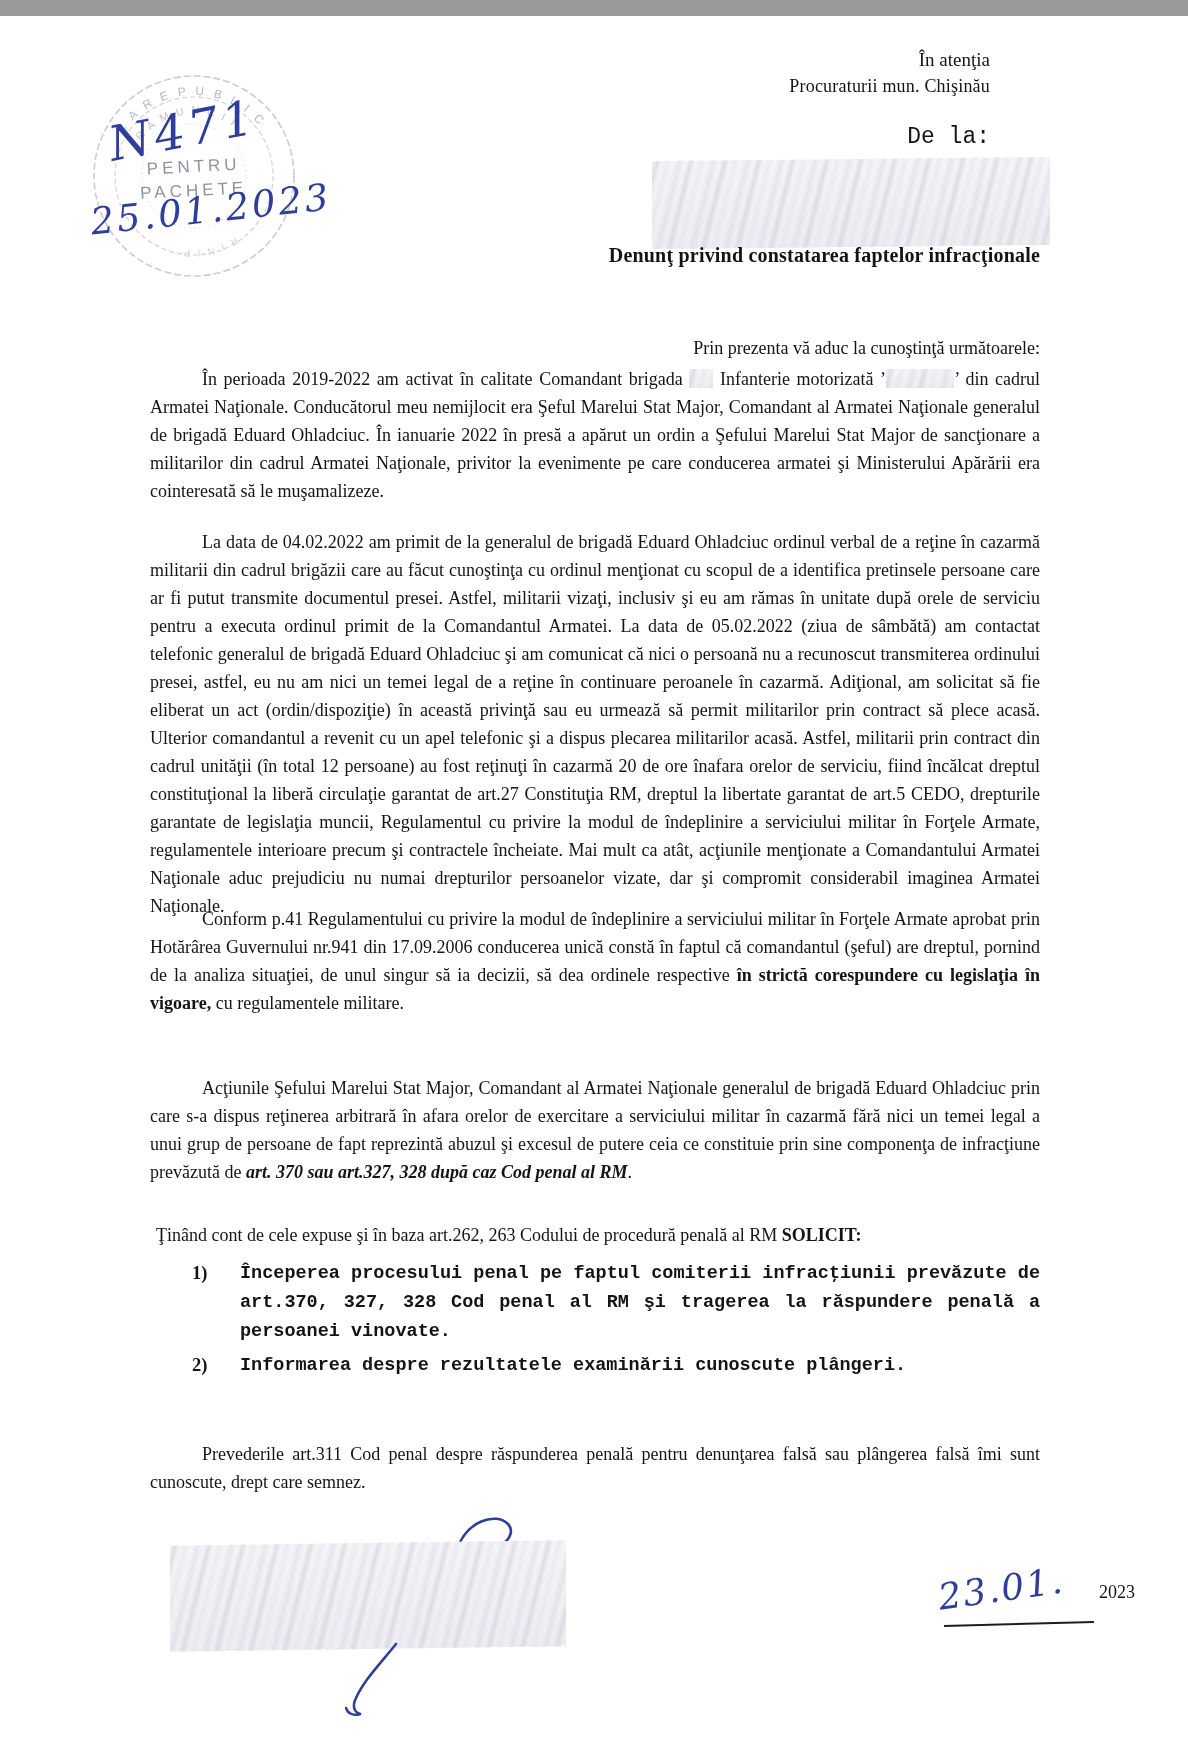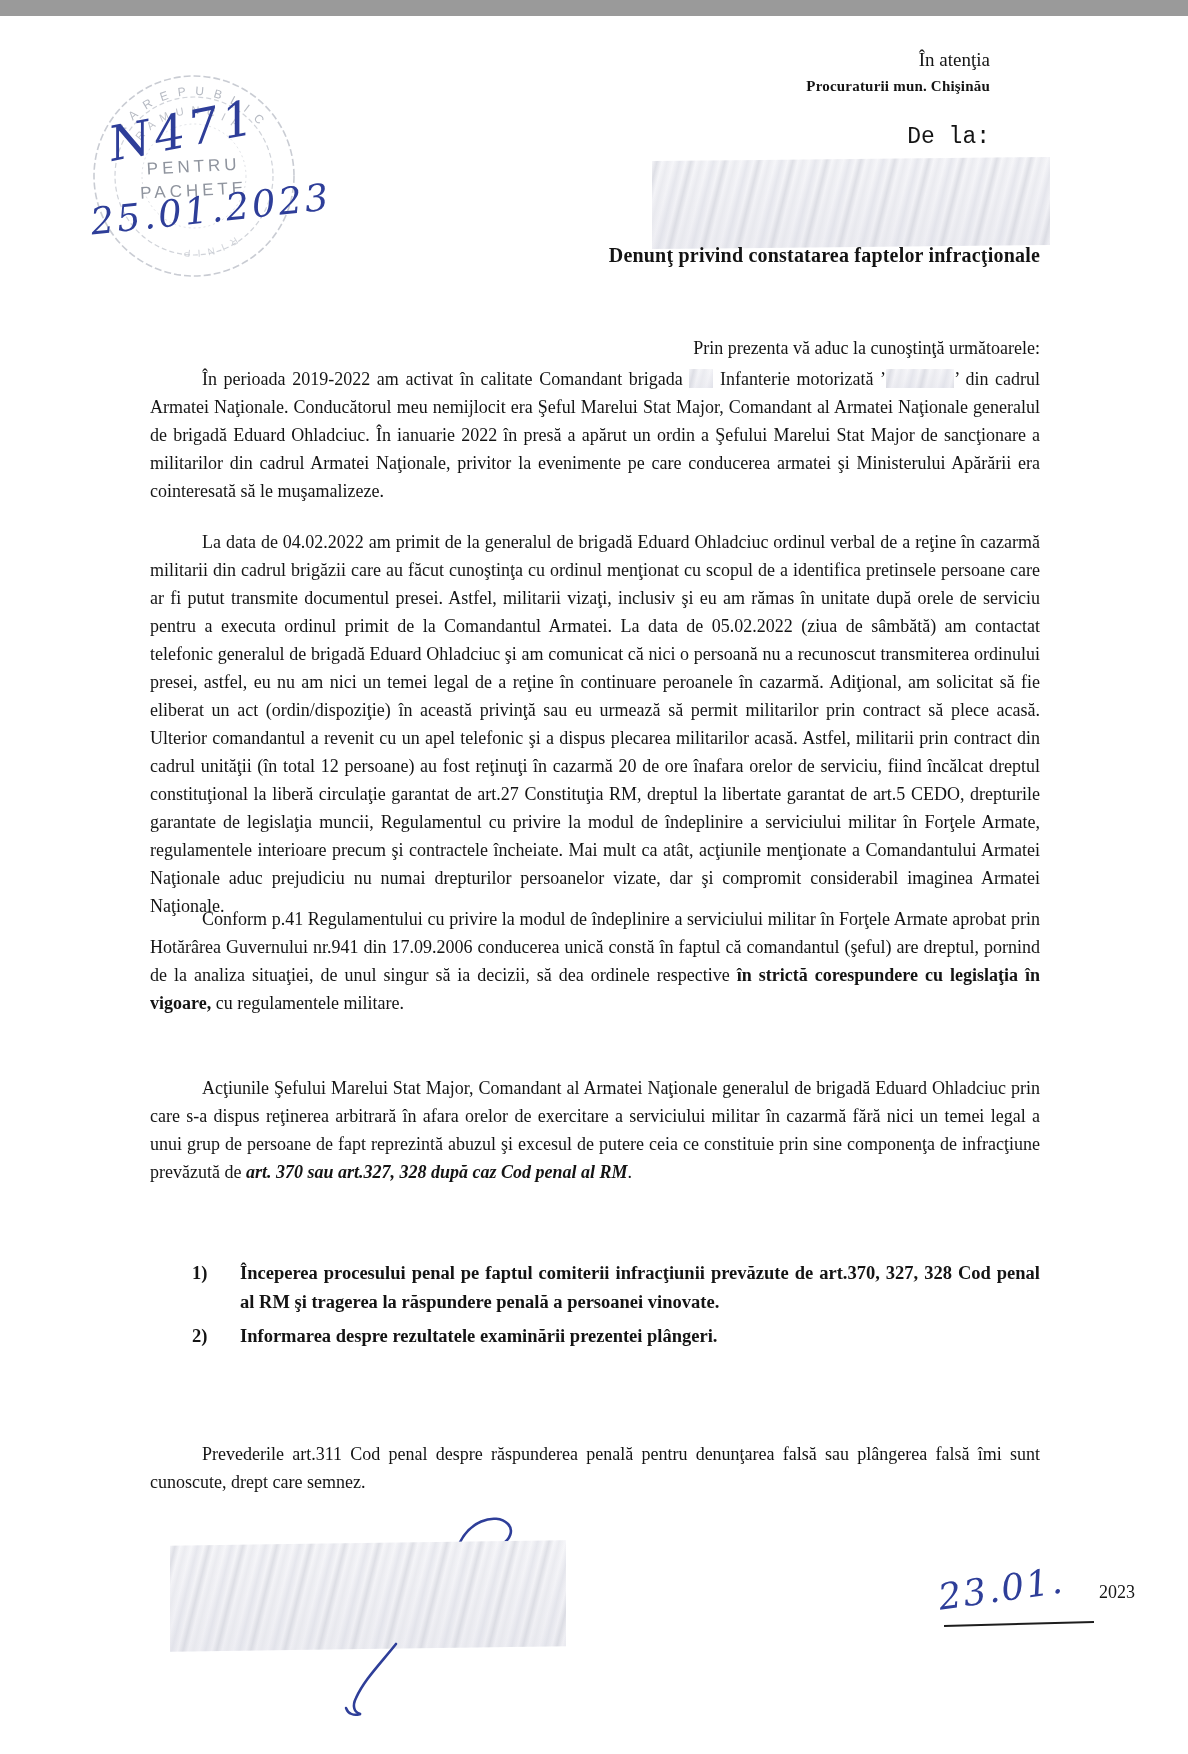--- a/index.html
+++ b/index.html
@@ -4,21 +4,21 @@
 <style>
   html,body{margin:0;padding:0;background:#9a9a9a;}
   .page{
     position:relative;width:1188px;height:1754px;background:#ffffff;
     font-family:"Liberation Serif", serif;color:#141414;overflow:hidden;
     margin:16px auto;
   }
   
   .hdr{position:absolute;top:30px;right:198px;text-align:right;line-height:27px;}
   .hdr .att{font-size:19px;}
-  .hdr .rec{font-size:15px;font-weight:bold;letter-spacing:.2px;}
+  .hdr .rec{font-size:18px;font-weight:normal;letter-spacing:.2px;}
   .from{position:absolute;top:108px;right:198px;font-size:23px;font-family:Liberation Mono, monospace;}
   
   .redact{
     background:
       repeating-linear-gradient(104deg,
         rgba(255,255,255,0) 0px, rgba(203,205,214,.55) 5px, rgba(255,255,255,0) 10px,
         rgba(226,227,233,.55) 15px, rgba(255,255,255,0) 21px, rgba(211,213,223,.45) 27px,
         rgba(255,255,255,0) 33px),
       linear-gradient(#f6f6f9,#eeeef3);
   }
@@ -41,21 +41,21 @@
   .p1{top:349px;}
   .p2{top:512px;}
   .p3{top:889px;}
   .p4{top:1058px;}
   .p-solicit{top:1205px;text-indent:6px;}
   .bold{font-weight:bold;}
   .boldital{font-weight:bold;font-style:italic;}
   .reqs{top:1243px;}
   .req{display:flex;font-size:18.5px;line-height:29px;font-weight:bold;margin-bottom:5px;}
   .req .num{width:48px;margin-left:42px;flex:none;}
-  .req .txt{flex:1;text-align:justify;}
+  .req .txt{flex:1;text-align:justify;font-family:Liberation Mono, monospace;}
   .p6{top:1424px;}
   .p7{top:1443px;}
   
   .pen{position:absolute;}
   .foot-date-hw{position:absolute;left:938px;top:1552px;font-size:36px;transform:rotate(-8deg);letter-spacing:2px;white-space:nowrap;}
   .foot-line{position:absolute;left:944px;top:1607px;width:150px;height:2px;background:#1d1d1d;transform:rotate(-1.5deg);}
   .foot-year{position:absolute;left:1099px;top:1566px;font-size:18px;}
 </style>
 </head>
 <body>
@@ -106,29 +106,32 @@
   <div class="col para p2">La data de 04.02.2022 am primit de la generalul de brigadă Eduard Ohladciuc ordinul verbal de a reţine în cazarmă militarii din cadrul brigăzii care au făcut cunoştinţa cu ordinul menţionat cu scopul de a identifica pretinsele persoane care ar fi putut transmite documentul presei. Astfel, militarii vizaţi, inclusiv şi eu am rămas în unitate după orele de serviciu pentru a executa ordinul primit de la Comandantul Armatei. La data de 05.02.2022 (ziua de sâmbătă) am contactat telefonic generalul de brigadă Eduard Ohladciuc şi am comunicat că nici o persoană nu a recunoscut transmiterea ordinului presei, astfel, eu nu am nici un temei legal de a reţine în continuare peroanele în cazarmă. Adiţional, am solicitat să fie eliberat un act (ordin/dispoziţie) în această privinţă sau eu urmează să permit militarilor prin contract să plece acasă. Ulterior comandantul a revenit cu un apel telefonic şi a dispus plecarea militarilor acasă. Astfel, militarii prin contract din cadrul unităţii (în total 12 persoane) au fost reţinuţi în cazarmă 20 de ore înafara orelor de serviciu, fiind încălcat dreptul constituţional la liberă circulaţie garantat de art.27 Constituţia RM, dreptul la libertate garantat de art.5 CEDO, drepturile garantate de legislaţia muncii, Regulamentul cu privire la modul de îndeplinire a serviciului militar în Forţele Armate, regulamentele interioare precum şi contractele încheiate. Mai mult ca atât, acţiunile menţionate a Comandantului Armatei Naţionale aduc prejudiciu nu numai drepturilor persoanelor vizate, dar şi compromit considerabil imaginea Armatei Naţionale.</div>
 
   <div class="col para p3">
     <span>Conform p.41 Regulamentului cu privire la modul de îndeplinire a serviciului militar în Forţele Armate aprobat prin Hotărârea Guvernului nr.941 din 17.09.2006  conducerea unică constă în faptul că comandantul (şeful) are dreptul, pornind de la analiza situaţiei, de unul singur să ia decizii, să dea ordinele respective </span><span class="bold">în strictă corespundere  cu legislaţia în vigoare,</span><span> cu regulamentele militare.</span>
   </div>
 
   <div class="col para p4">
     <span>Acţiunile Şefului Marelui Stat Major, Comandant al Armatei Naţionale generalul de brigadă Eduard Ohladciuc prin care s-a dispus reţinerea arbitrară în afara orelor de exercitare a serviciului militar în cazarmă fără nici un temei legal a unui grup de persoane de fapt reprezintă abuzul şi excesul de putere ceia ce constituie prin sine componenţa de infracţiune prevăzută de </span><span class="boldital">art. 370 sau art.327, 328 după caz Cod penal al RM</span><span>.</span>
   </div>
 
+  <div class="col para p-solicit">
+    <span>Ţinând cont de cele expuse şi în baza art.262, 263 Codului de procedură penală al RM </span><span class="bold">SOLICIT:</span>
+  </div>
 
   <div class="col reqs" style="position:absolute;">
     <div class="req">
       <span class="num">1)</span>
       <span class="txt">Începerea procesului penal pe faptul comiterii infracţiunii prevăzute de art.370, 327, 328 Cod penal al RM şi tragerea la răspundere penală a persoanei vinovate.</span>
     </div>
     <div class="req">
       <span class="num">2)</span>
-      <span class="txt">Informarea despre rezultatele examinării prezentei plângeri.</span>
+      <span class="txt">Informarea despre rezultatele examinării cunoscute plângeri.</span>
     </div>
   </div>
 
   <div class="col para p6">Prevederile art.311 Cod penal despre răspunderea penală pentru denunţarea falsă sau plângerea falsă îmi sunt cunoscute, drept care semnez.</div>
 
   <svg class="pen" style="left:452px;top:1494px;" width="70" height="45">
     <path d="M 4,42 C 14,10 44,2 56,14 C 62,20 58,30 50,34" fill="none" stroke="#2e3e99" stroke-width="2.6" stroke-linecap="round"></path>
   </svg>
   <div class="redact redact-sig"></div>
   <svg class="pen" style="left:330px;top:1626px;" width="80" height="80">

